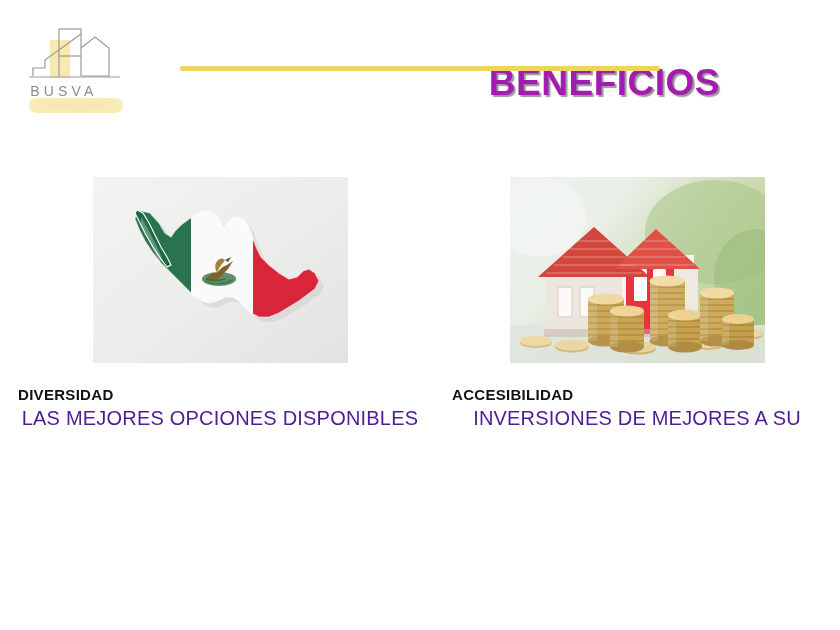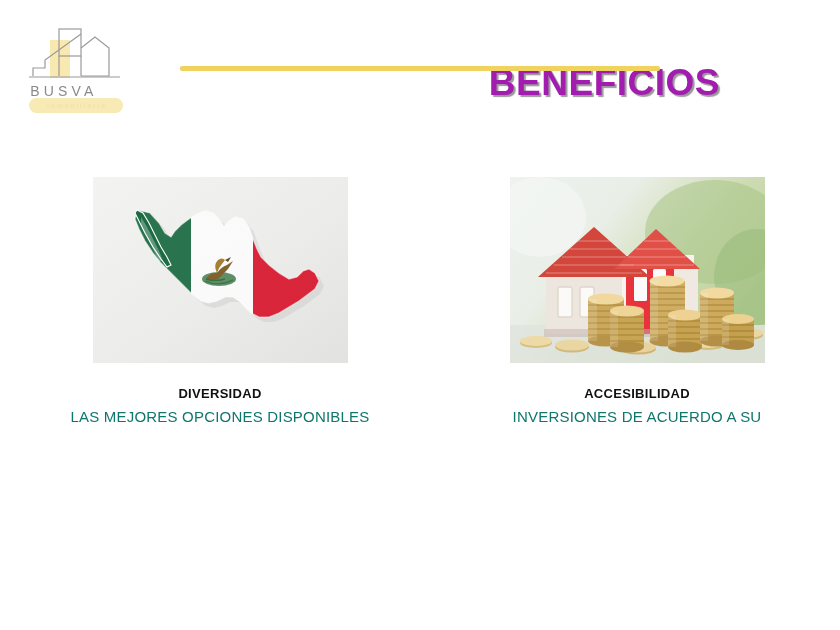--- a/index.html
+++ b/index.html
@@ -112,34 +112,34 @@
     height: 186px;
     margin: 0 auto;
     overflow: hidden;
     position: relative;
     background: #ffffff;
   }
   .photo-frame svg { display: block; }
 
   .cap-title {
     margin-top: 23px;
-    text-align: center;
-    font-family: "Liberation Sans", sans-serif;
-    font-size: 13px;
+    text-align: left;
+    font-family: "Liberation Sans", sans-serif;
+    font-size: 15px;
     font-weight: bold;
     color: #111111;
     letter-spacing: 0.3px;
   }
   .cap-body {
     margin-top: 4px;
     text-align: center;
     font-family: "Liberation Sans", sans-serif;
-    font-size: 15px;
+    font-size: 20px;
     font-weight: 400;
-    color: #0f766e;
+    color: #4c1d95;
     line-height: 23px;
     letter-spacing: 0.2px;
   }
   .cap-body div { white-space: nowrap; }
 </style>
 </head>
 <body>
 
 <div class="slide">
 
@@ -406,17 +406,17 @@
           </g>
           <ellipse cx="228" cy="168" rx="16" ry="5" fill="#ae893f"></ellipse>
           <ellipse cx="228" cy="142" rx="16" ry="5" fill="#ecd190"></ellipse>
           <rect x="212" y="142" width="7" height="26" fill="#ffffff" opacity="0.14"></rect>
         </g>
       </svg>
     </div>
 
     <div class="cap-title">ACCESIBILIDAD</div>
     <div class="cap-body">
-      <div>INVERSIONES DE ACUERDO A SU</div>
+      <div>INVERSIONES DE MEJORES A SU</div>
     </div>
   </div>
 
 </div>
 
 </body></html>

